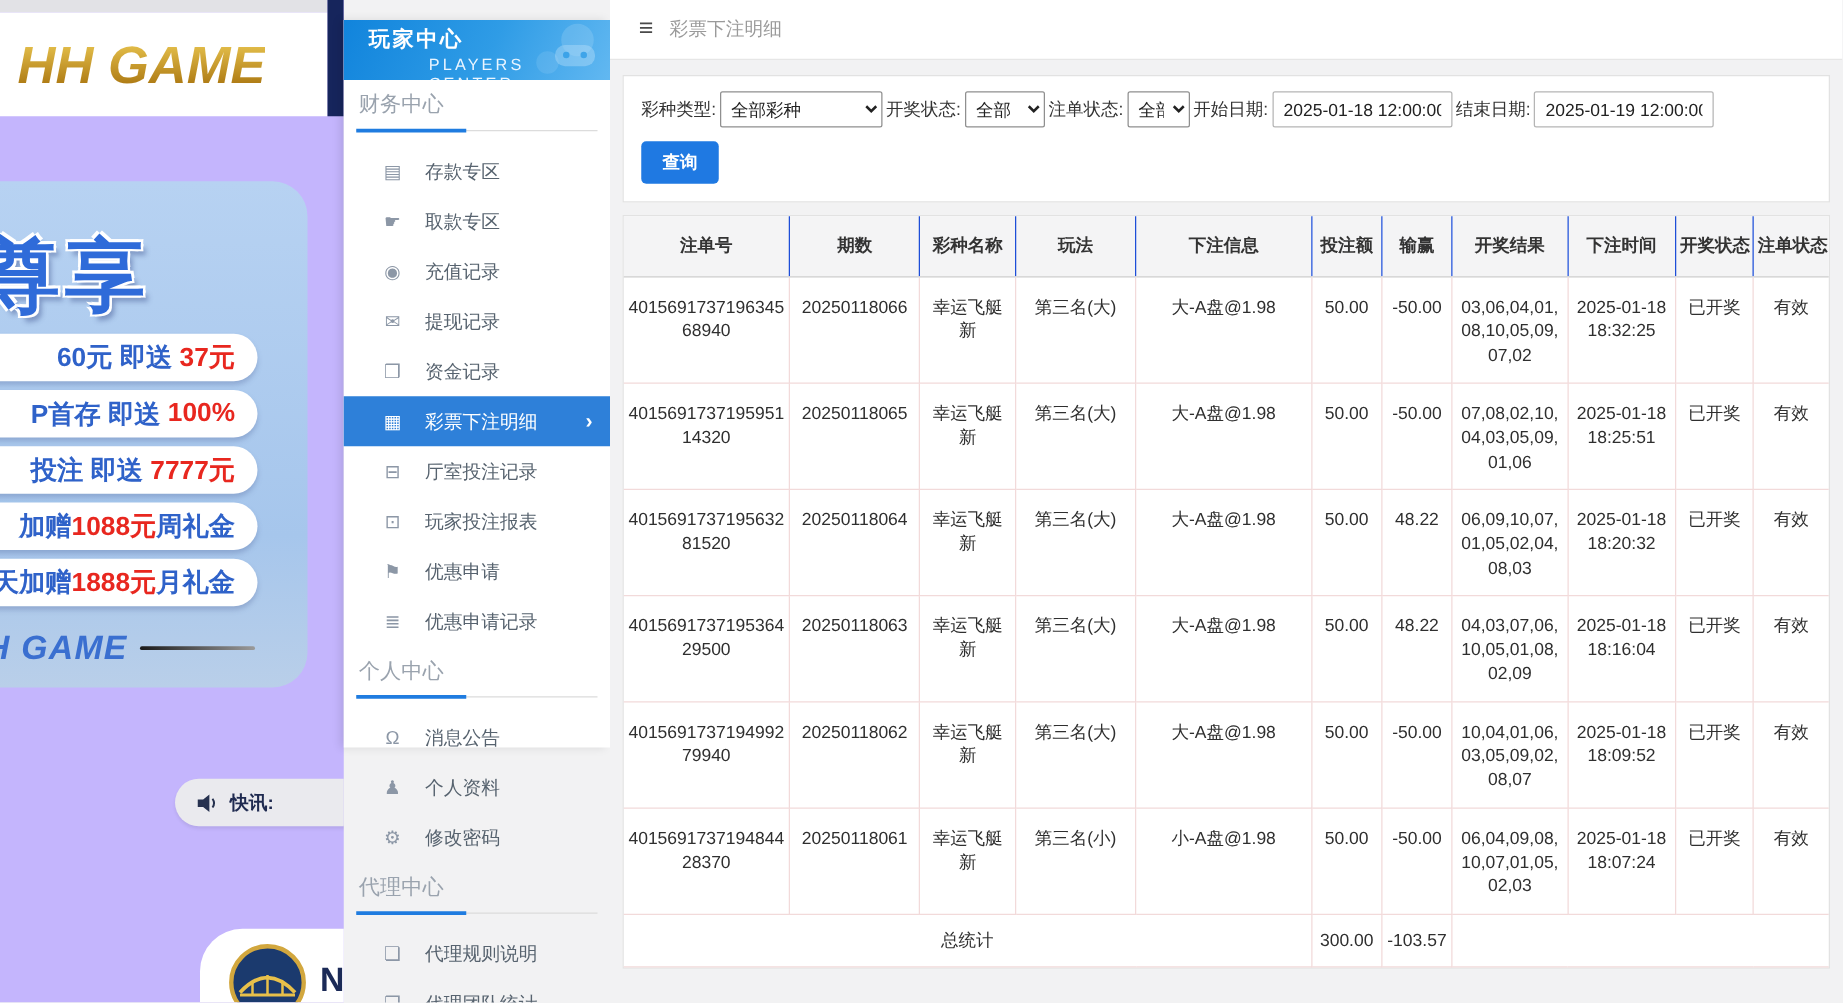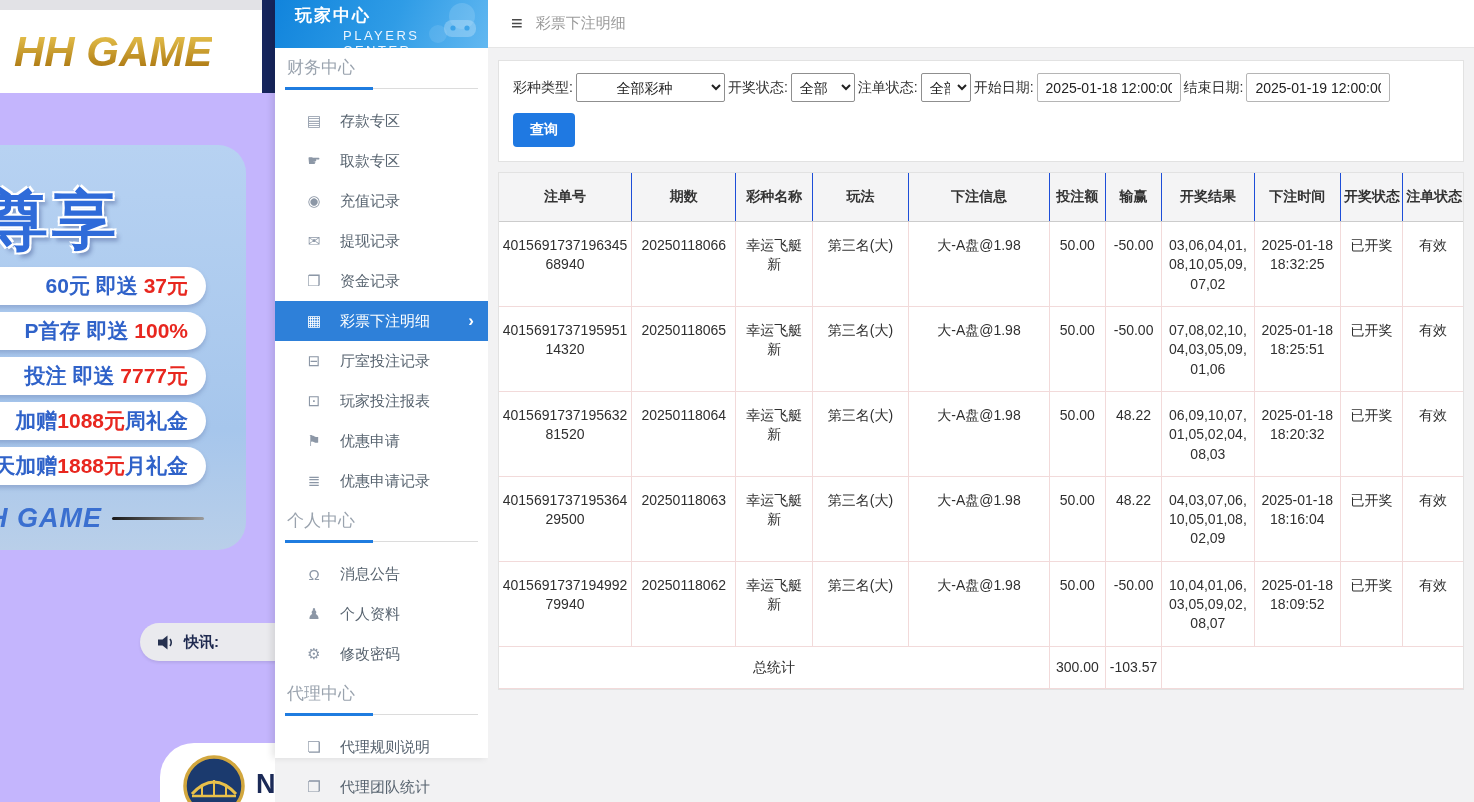--- a/index.html
+++ b/index.html
@@ -30,21 +30,21 @@
 
   .ticker { position:absolute; left:140px; top:623px; width:170px; height:38px; background:#eaeaee; border-radius:19px;
             display:flex; align-items:center; gap:9px; padding-left:18px; box-shadow:0 2px 3px rgba(0,0,0,.08); }
   .ticker-label { font-size:15px; font-weight:bold; color:#1f2a50; }
 
   .foot-card { position:absolute; left:160px; top:743px; width:150px; height:59px; background:#fff; border-radius:34px 0 0 0; overflow:hidden; }
   .foot-logo { position:absolute; left:22px; top:11px; }
   .foot-letter { position:absolute; left:96px; top:26px; font-size:27px; font-weight:900; color:#1b2a57; }
 
   
-  .sidebar { position:absolute; left:275px; top:0; width:213px; height:758px; background:#fff; box-shadow:-3px 0 7px rgba(0,0,0,.10); }
+  .sidebar { position:absolute; left:275px; top:16px; width:213px; height:582px; background:#fff; box-shadow:-3px 0 7px rgba(0,0,0,.10); }
   .sb-header { height:48px; background:linear-gradient(115deg,#1184dc 0%,#2f9ce6 55%,#62b8f1 100%); position:relative; overflow:hidden;
                padding:6px 0 0 20px; }
   .sb-title { color:#fff; font-size:17px; font-weight:bold; letter-spacing:2px; line-height:20px; }
   .sb-sub { color:#eaf5ff; font-size:13px; letter-spacing:2.5px; margin-top:2px;padding-left:48px; }
   .sb-pad-icon { position:absolute; right:8px; top:2px; opacity:.55; }
   .section { padding:8px 10px 12px 10px; }
   .sec-title { font-size:17px; color:#9aa3ae; padding-left:2px; }
   .sec-rule { margin-top:9px; height:1px; background:#dcdcdc; position:relative; }
   .sec-rule::before { content:''; position:absolute; left:0; top:-1px; height:3px; width:88px; background:#1f7ce0; }
   .nav-item { height:40px; display:flex; align-items:center; padding:0 14px 0 30px; gap:17px; cursor:pointer; }
@@ -58,21 +58,21 @@
   .main { position:absolute; left:488px; top:0; width:986px; height:802px; background:#f2f2f3; }
   .topbar { height:48px; background:#fff; border-bottom:1px solid #e6e6e6; display:flex; align-items:center; gap:13px; padding-left:23px; }
   .hamburger { font-size:20px; color:#4a4a4a; cursor:pointer; }
   .page-title { font-size:15px; color:#9a9a9a; }
 
   .card { background:#fff; border:1px solid #e2e2e2; margin:12px 10px 0 10px; }
   .filter-card { padding:12px 14px 14px 14px; }
   .filter-row { display:flex; align-items:center; gap:3px; flex-wrap:nowrap; font-size:14px; color:#333; }
   select { height:29px; font-size:14px; color:#222; border:1px solid #8f8f8f; border-radius:2px; background:#fff; padding:2px 4px;
            font-family:"Liberation Sans","DejaVu Sans",sans-serif; }
-  .sel-lottery { width:149px;text-align:center; } .sel-draw { width:64px; } .sel-order { width:50px; }
+  .sel-lottery { width:130px; } .sel-draw { width:64px; } .sel-order { width:50px; }
   .date-input { width:144px; height:29px; font-size:14px; color:#222; border:1px solid #b5b5b5; border-radius:2px; padding:2px 8px;
                 font-family:"Liberation Sans","DejaVu Sans",sans-serif; }
   .btn-search { margin-top:11px; background:#1f79e2; color:#fff; font-size:14px; font-weight:bold; border:none; border-radius:4px;
                 padding:8px 17px; cursor:pointer; }
 
   .table-card { margin:10px; }
   table { width:100%; border-collapse:collapse; font-size:14px; color:#2f2f2f; table-layout:fixed; }
   th { background:#f4f4f5; font-weight:bold; color:#333; padding:15px 3px; border-left:1px solid #1d4ed8; border-bottom:1px solid #cccccc;
        text-align:center; overflow:hidden; white-space:nowrap; }
   th:first-child { border-left:none; }
@@ -351,20 +351,33 @@
             <td>幸运飞艇新</td>
             <td>第三名(大)</td>
             <td>大-A盘@1.98</td>
             <td>50.00</td>
             <td>-50.00</td>
             <td>10,04,01,06,03,05,09,02,08,07</td>
             <td>2025-01-18 18:09:52</td>
             <td>已开奖</td>
             <td>有效</td>
           </tr>
+          <tr class="data-row">
+            <td>401569173719484428370</td>
+            <td>20250118061</td>
+            <td>幸运飞艇新</td>
+            <td>第三名(小)</td>
+            <td>小-A盘@1.98</td>
+            <td>50.00</td>
+            <td>-50.00</td>
+            <td>06,04,09,08,10,07,01,05,02,03</td>
+            <td>2025-01-18 18:07:24</td>
+            <td>已开奖</td>
+            <td>有效</td>
+          </tr>
           <tr class="stats-row">
             <td colspan="5">总统计</td>
             <td>300.00</td>
             <td>-103.57</td>
             <td colspan="4"></td>
           </tr>
         </tbody>
       </table>
     </div>
 

